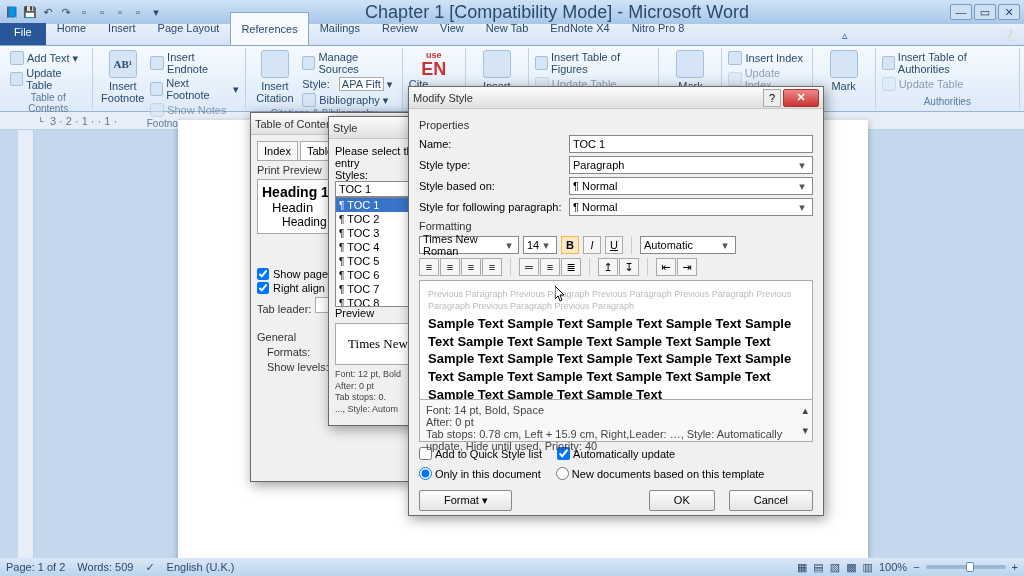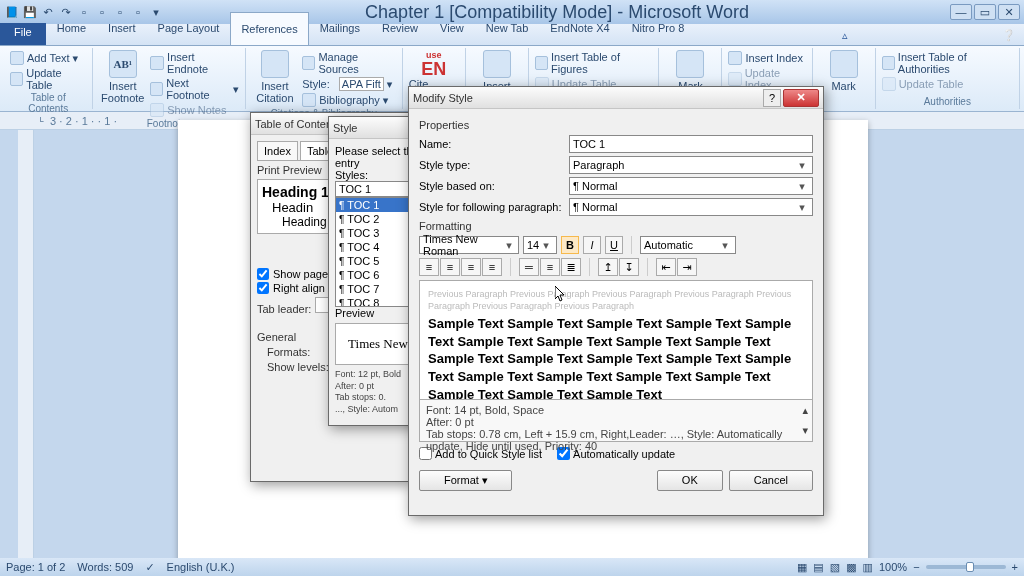--- a/index.html
+++ b/index.html
@@ -439,23 +439,33 @@
     <div class="opts">
       <label>
           <input type="checkbox" style="">
           <span>Add to Quick Style list</span>
         </label>
       <label>
           <input type="checkbox" checked="" style="">
           <span>Automatically update</span>
         </label>
     </div>
+    <div class="opts">
+      <label>
+          <input type="radio" name="sc" checked="" style="">
+          <span>Only in this document</span>
+        </label>
+      <label>
+          <input type="radio" name="sc" style="">
+          <span>New documents based on this template</span>
+        </label>
+    </div>
     <div class="btns">
       <div class="btn"><span>Format</span> ▾</div>
-      <div style="display:flex;gap:6px">
+      <div style="display:flex;gap:14px">
         <div class="btn">OK</div>
         <div class="btn">Cancel</div>
       </div>
     </div>
   </div>
 </div>
 
 <svg class="cursor" style="left:555px;top:286px" viewBox="0 0 12 18">
     <path d="M0 0 L0 13 L3 10 L5 15 L7 14 L5 9 L9 9 Z" fill="#fff" stroke="#000" stroke-width="1"></path>
   </svg>

